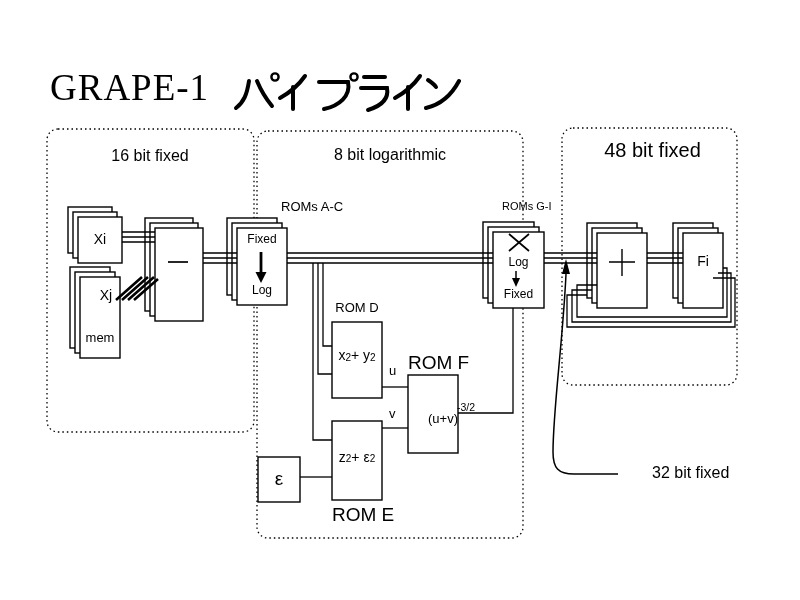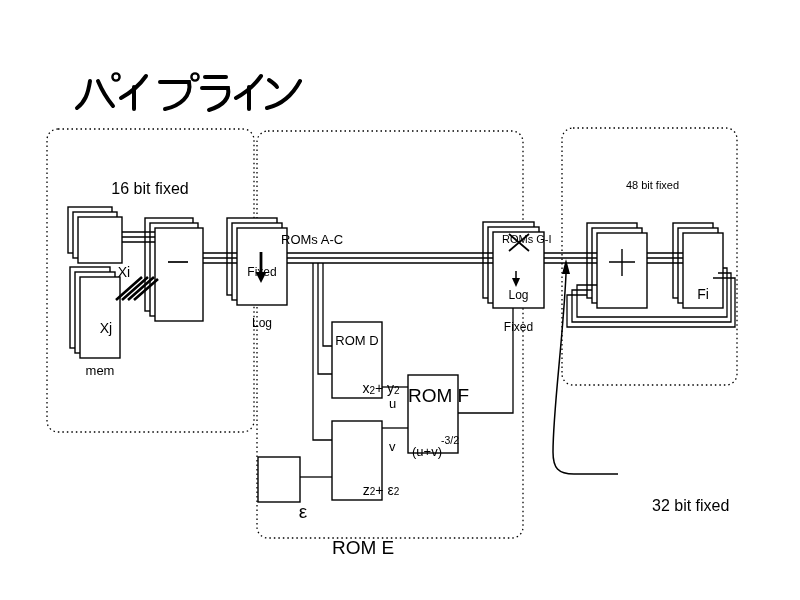--- a/index.html
+++ b/index.html
@@ -1,21 +1,21 @@
 <!DOCTYPE html>
 <html><head>
 <meta charset="utf-8">
 <style>
   html,body{margin:0;padding:0;background:#fff;}
   #stage{position:relative;width:800px;height:600px;background:#fff;overflow:hidden;
          font-family:"Liberation Sans",sans-serif;color:#000;}
   #wires{position:absolute;left:0;top:0;}
-  .lbl{position:absolute;white-space:nowrap;color:#000;line-height:1.1;margin-top:33px;}
+  .lbl{position:absolute;white-space:nowrap;color:#000;line-height:1.1;}
   .c{text-align:center;}
-  .flexc{display:flex;align-items:center;justify-content:center;padding-left:24px;}
+  .flexc{display:flex;align-items:center;justify-content:center;}
   .title{position:absolute;left:50px;top:66px;display:flex;align-items:flex-start;
          font-family:"Liberation Serif",serif;font-size:37px;letter-spacing:1px;}
   .kat{margin-left:16px;margin-top:2px;}
   .f sup{font-size:10px;position:relative;top:1px;}
   .romf{display:flex;flex-direction:column;justify-content:center;}
   .romf .exp{align-self:flex-end;font-size:10.5px;margin-right:3px;}
   .romf .base{font-size:13px;margin-top:-2px;}
 </style>
 </head>
 <body>
@@ -116,41 +116,43 @@
       </g>
 
       <g>
         <path d="M566,274 C563,340 553,410 553,452 C553,468 558,474 574,474 H618" stroke-width="1.5"></path>
         <polygon points="566,259 562,274 570,274" fill="#000" stroke="none"></polygon>
       </g>
     </g>
   </svg>
 
   <div class="title">
+    <span>GRAPE-1</span>
     <svg class="kat" width="236" height="46" viewBox="238 64 236 46" aria-label="パイプライン">
       <g fill="none" stroke="#000" stroke-width="4" stroke-linecap="round">
         <path d="M262,77 C260,90 257,98 249,104"></path>
         <path d="M270,77 C275,89 280,96 285,102"></path>
         <circle cx="288" cy="73" r="3.6" stroke-width="2.4"></circle>
         <path d="M318,72 C311,82 302,89 293,94"></path>
         <path d="M306,83 V105"></path>
         <path d="M332,78 H361 C364,92 352,102 337,105"></path>
         <circle cx="367" cy="73" r="3.6" stroke-width="2.4"></circle>
         <path d="M377,73 H398"></path>
         <path d="M374,84 H400 C402,95 394,102 381,106"></path>
         <path d="M433,72 C426,82 417,89 408,94"></path>
         <path d="M421,83 V105"></path>
         <path d="M441,76 C444,78 447,80 449,83"></path>
         <path d="M439,104 C452,101 464,92 472,77"></path>
       </g>
     </svg>
   </div>
 
   <div class="lbl c" style="left:90px;top:147px;width:120px;font-size:16px">16 bit fixed</div>
-  <div class="lbl c" style="left:595px;top:146px;width:115px;font-size:11px">48 bit fixed</div>
+  <div class="lbl c" style="left:310px;top:146px;width:160px;font-size:16px">8 bit logarithmic</div>
+  <div class="lbl c" style="left:595px;top:139px;width:115px;font-size:20px">48 bit fixed</div>
 
   <div class="lbl" style="left:281px;top:200px;font-size:13px">ROMs A-C</div>
   <div class="lbl" style="left:502px;top:200px;font-size:11px">ROMs G-I</div>
   <div class="lbl c" style="left:332px;top:301px;width:50px;font-size:13px">ROM D</div>
   <div class="lbl c" style="left:408px;top:353px;width:52px;font-size:19px">ROM F</div>
   <div class="lbl c" style="left:332px;top:505px;width:50px;font-size:19px">ROM E</div>
 
   <div class="lbl" style="left:389px;top:364px;font-size:13px">u</div>
   <div class="lbl" style="left:389px;top:407px;font-size:13px">v</div>
   <div class="lbl" style="left:652px;top:464px;font-size:16px">32 bit fixed</div>
@@ -170,18 +172,18 @@
       <sup>2</sup>
       <span>+ y</span>
       <sup>2</sup>
     </div>
   <div class="lbl flexc f" style="left:332px;top:418px;width:50px;height:79px;font-size:14px">
       <span>z</span>
       <sup>2</sup>
       <span>+ ε</span>
       <sup>2</sup>
     </div>
-  <div class="lbl romf" style="left:412px;top:385px;width:50px;height:58px">
+  <div class="lbl romf" style="left:428px;top:385px;width:50px;height:58px">
     <span class="exp">-3/2</span>
     <span class="base">(u+v)</span>
   </div>
 
 </div>
 
 </body></html>

